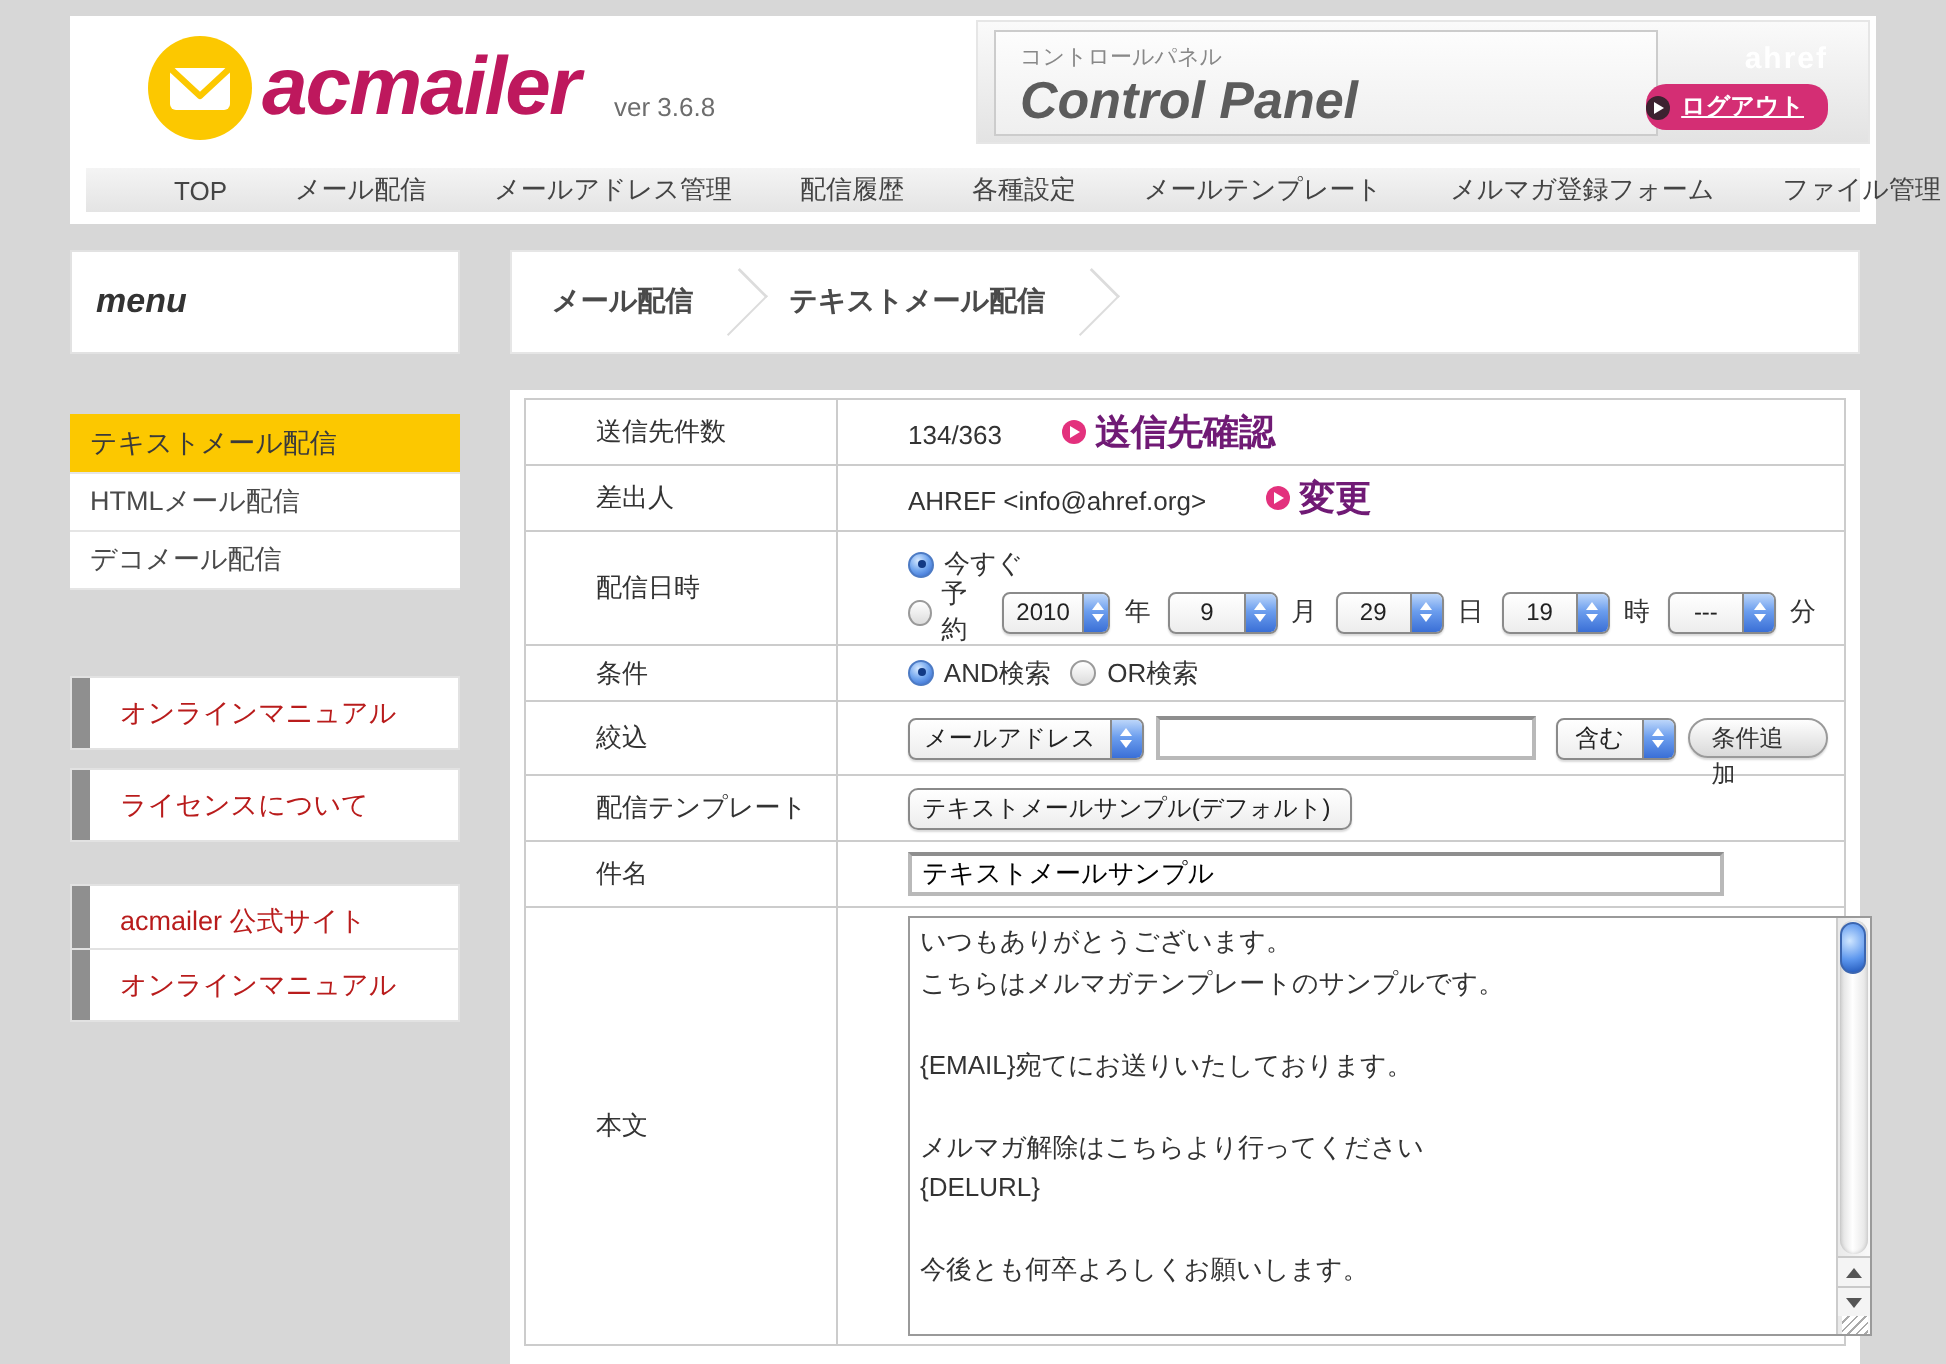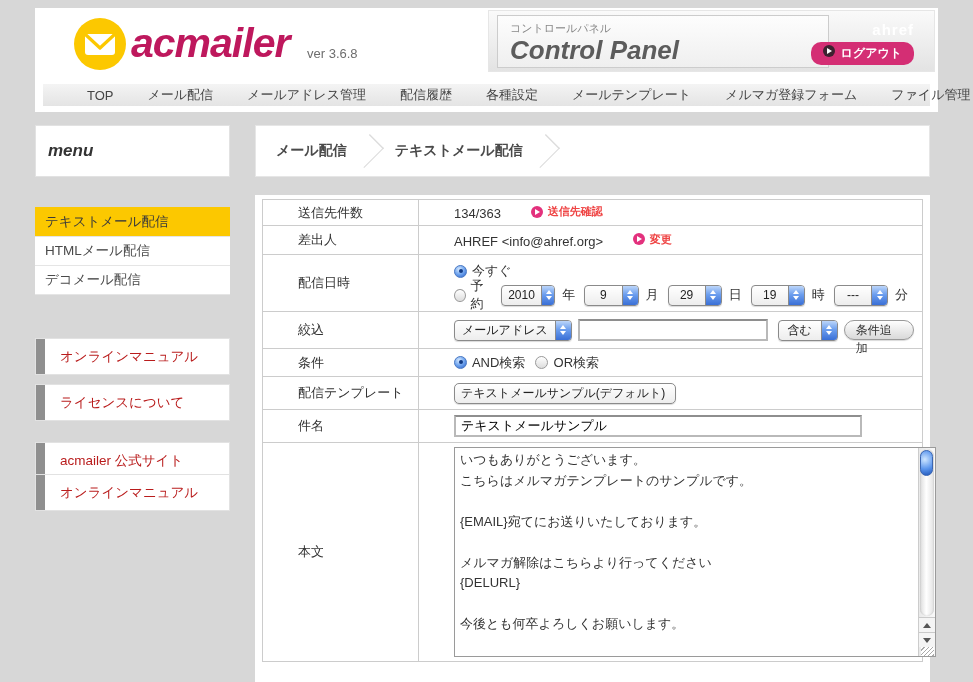--- a/index.html
+++ b/index.html
@@ -16,22 +16,22 @@
   .brand { position:absolute; left:96px; top:12px; font-size:41px; font-style:italic; font-weight:bold; color:#be185d; letter-spacing:-1px; }
   .version { position:absolute; left:272px; top:38px; font-size:13px; color:#6d6d6d; }
   .panel-box { position:absolute; left:453px; top:2px; width:447px; height:62px;
     background:linear-gradient(180deg,#fafafa,#e3e3e3); border:1px solid #e6e6e6; }
   .cp-inner { position:absolute; left:8px; top:4px; width:332px; height:53px;
     background:linear-gradient(180deg,#fdfdfd,#efefef); border:1px solid #ccc; padding:5px 12px; }
   .cp-jp { font-size:11px; color:#888; }
   .cp-en { font-size:26px; font-style:italic; font-weight:bold; color:#5c5c5c; line-height:28px; }
   .account { position:absolute; right:20px; top:10px; display:flex; flex-direction:column; align-items:flex-end; gap:4px; }
   .account-name { font-size:15px; font-weight:bold; color:#fff; letter-spacing:1px; }
-  .logout-btn { display:inline-flex; align-items:flex-start; gap:6px; background:#d42e74; color:#fff;
-    font-size:12px; font-weight:bold; border-radius:10px; padding:3px 12px 3px 12px; cursor:pointer; }
+  .logout-btn { display:inline-flex; align-items:center; gap:6px; background:#d42e74; color:#fff;
+    font-size:12px; font-weight:bold; border-radius:10px; padding:3px 12px 3px 0; cursor:pointer;text-decoration:underline; }
   .logout-ico { width:12px; height:12px; border-radius:50%; background:#3d2230; position:relative; display:inline-block; }
   .logout-ico::after { content:""; position:absolute; left:4.5px; top:3px;
     border-left:5px solid #fff; border-top:3px solid transparent; border-bottom:3px solid transparent; }
   .nav-strip { position:absolute; left:8px; right:8px; top:76px; height:22px;
     background:linear-gradient(180deg,#f4f4f4,#e4e4e4); display:flex; align-items:center; padding:0 44px; gap:34px; }
   .nav-item { font-size:13px; color:#444; cursor:pointer; white-space:nowrap; }
   
   .menu-box { position:absolute; left:35px; top:125px; width:195px; height:52px; background:#fff; border:1px solid #e2e2e2;
     display:flex; align-items:center; padding-left:12px; }
   .menu-title { font-size:17px; font-style:italic; font-weight:bold; color:#333; }
@@ -47,21 +47,21 @@
   .breadcrumb-box { position:absolute; left:255px; top:125px; width:675px; height:52px; background:#fff; border:1px solid #e6e6e6;
     display:flex; align-items:center; padding-left:20px; }
   .crumb { font-size:14px; font-weight:bold; color:#4a4a4a; cursor:pointer; }
   .crumb-chev { width:20px; height:20px; border-top:1px solid #dcdcdc; border-right:1px solid #dcdcdc;
     transform:rotate(45deg) scaleY(1.4); margin:0 18px 0 10px; }
   .form-box { position:absolute; left:255px; top:195px; width:675px; height:600px; background:#fff; padding:4px 7px; }
   table.form { border-collapse:collapse; width:661px; table-layout:fixed; }
   table.form td { border:1px solid #ccc; font-size:13px; vertical-align:middle;padding-left:35px; }
   td.lbl { width:156px; padding-left:9px; color:#333; }
   td.val { padding:4px 8px; color:#333; }
-  .pink-link { color:#ef4444; font-weight:bold; font-size:11px; cursor:pointer; display:inline-flex; align-items:center; gap:5px; margin-left:26px; }
+  .pink-link { color:#701a75; font-weight:bold; font-size:18px; cursor:pointer; display:inline-flex; align-items:center; gap:5px; margin-left:26px; }
   .play-ico { width:12px; height:12px; border-radius:50%; background:#e3317d; position:relative; display:inline-block; flex:none; }
   .play-ico::after { content:""; position:absolute; left:4.5px; top:3px;
     border-left:5px solid #fff; border-top:3px solid transparent; border-bottom:3px solid transparent; }
   
   .radio { display:inline-block; width:13px; height:13px; border-radius:50%; vertical-align:-2px; margin-right:2px; cursor:pointer; }
   .radio.off { background:linear-gradient(180deg,#ffffff,#dcdcdc); border:1px solid #9a9a9a; }
   .radio.on  { background:radial-gradient(circle at 38% 30%, #d6e9ff 0%, #6fa4ee 50%, #2a5ec8 100%); border:1px solid #4d7bc4; position:relative; }
   .radio.on::after { content:""; position:absolute; left:50%; top:50%; width:4px; height:4px; margin:-2px 0 0 -2px;
     background:#123a85; border-radius:50%; }
   .aqua-select { display:inline-flex; align-items:stretch; border:1px solid #8a8a8a; border-radius:4px;
@@ -234,50 +234,50 @@
                   <span class="tri-up"></span>
                   <span class="tri-down"></span>
                 </span>
           </span>
           <span class="unit">分</span>
         </div>
       </td>
     </tr>
 
     <tr>
-      <td class="lbl" style="height:37px;">絞込</td>
-      <td class="val">
-        <div class="filter-row">
-          <span class="aqua-select" style="width:122px;">
-            <span class="sel-val">メールアドレス</span>
-            <span class="stepper">
-                  <span class="tri-up"></span>
-                  <span class="tri-down"></span>
-                </span>
-          </span>
-          <input class="txt-input" style="width: 192px;" value="">
-          <span class="aqua-select" style="width:62px;margin-left:4px;">
-            <span class="sel-val">含む</span>
-            <span class="stepper">
-                  <span class="tri-up"></span>
-                  <span class="tri-down"></span>
-                </span>
-          </span>
-          <span class="aqua-btn">条件追加</span>
-        </div>
-      </td>
-    </tr>
-
-    <tr>
       <td class="lbl" style="height:28px;">条件</td>
       <td class="val">
         <span class="radio on"></span>
         <span style="margin-right:6px;">AND検索</span>
         <span class="radio off"></span>
         <span>OR検索</span>
+      </td>
+    </tr>
+
+    <tr>
+      <td class="lbl" style="height:37px;">絞込</td>
+      <td class="val">
+        <div class="filter-row">
+          <span class="aqua-select" style="width:122px;">
+            <span class="sel-val">メールアドレス</span>
+            <span class="stepper">
+                  <span class="tri-up"></span>
+                  <span class="tri-down"></span>
+                </span>
+          </span>
+          <input class="txt-input" style="width: 192px;" value="">
+          <span class="aqua-select" style="width:62px;margin-left:4px;">
+            <span class="sel-val">含む</span>
+            <span class="stepper">
+                  <span class="tri-up"></span>
+                  <span class="tri-down"></span>
+                </span>
+          </span>
+          <span class="aqua-btn">条件追加</span>
+        </div>
       </td>
     </tr>
 
 
     <tr>
       <td class="lbl" style="height:33px;">配信テンプレート</td>
       <td class="val">
         <span class="aqua-select" style="width:222px;border-radius:5px;gap:40px;">
           <span class="sel-val">テキストメールサンプル(デフォルト)</span>
           <span class="stepper"></span>

